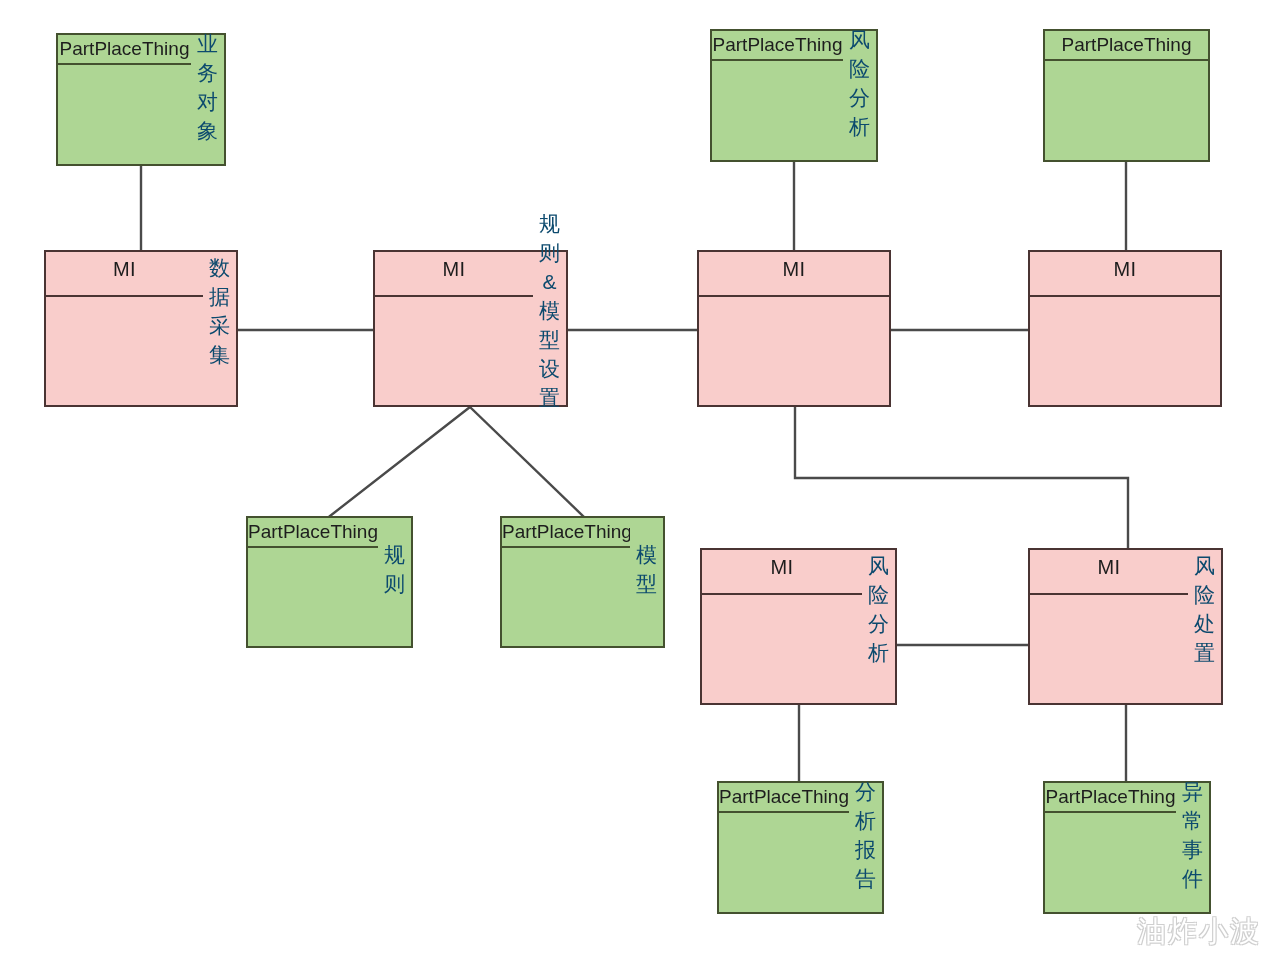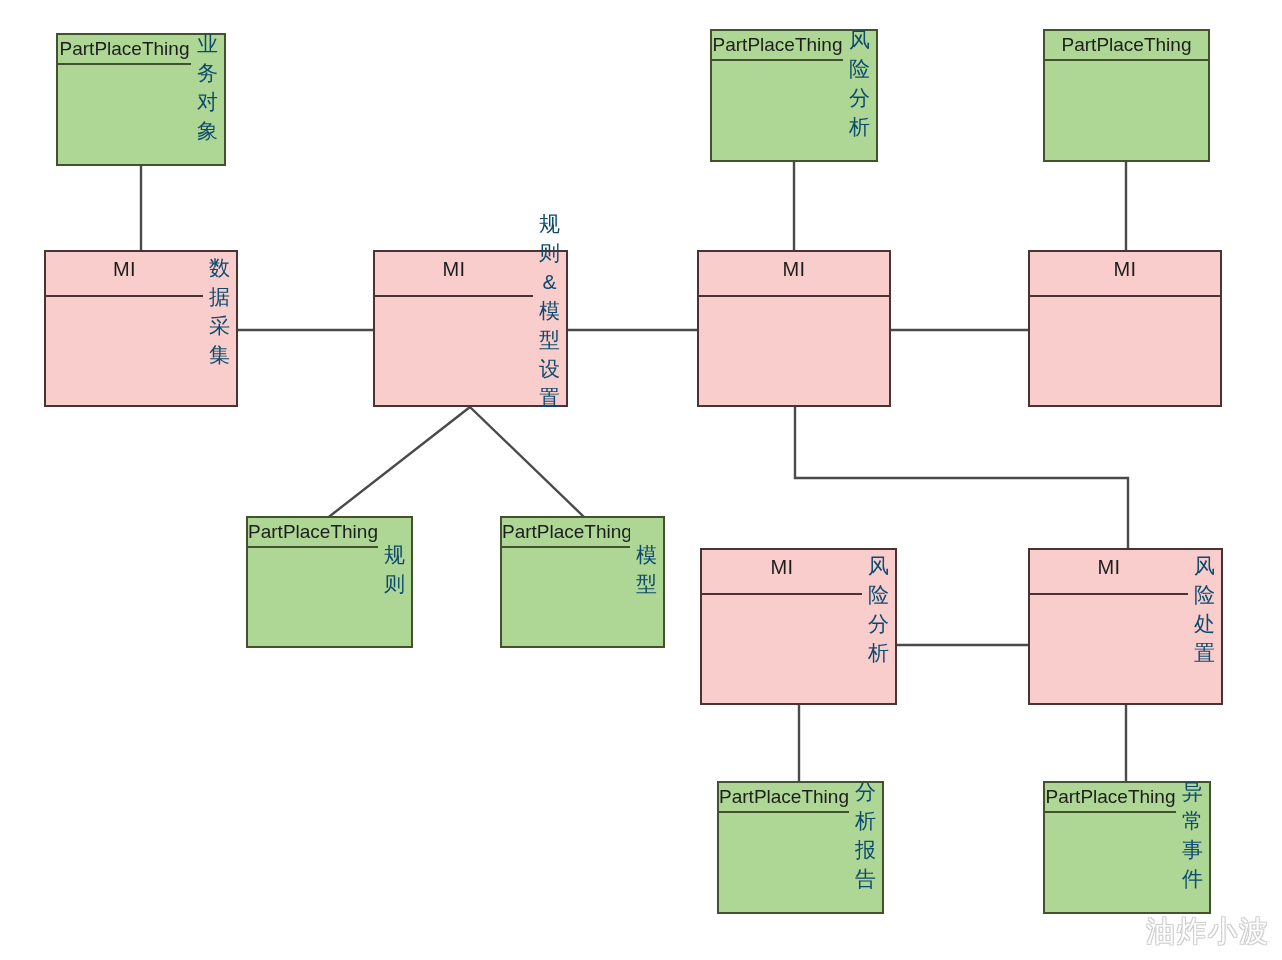--- a/index.html
+++ b/index.html
@@ -76,21 +76,21 @@
     white-space: pre-line;
   }
   .green > .node-body {
     padding-bottom: 26px;
   }
   .pink > .node-body {
     padding-bottom: 36px;
   }
   #watermark {
     position: absolute;
-    right: 12px;
+    right: 21px;
     bottom: 8px;
     font-size: 29px;
     color: #ffffff;
     text-shadow:
        1px 1px 0 #cfcfcf,
       -1px 1px 0 #cfcfcf,
        1px -1px 0 #cfcfcf,
       -1px -1px 0 #cfcfcf;
     letter-spacing: 2px;
     z-index: 3;

